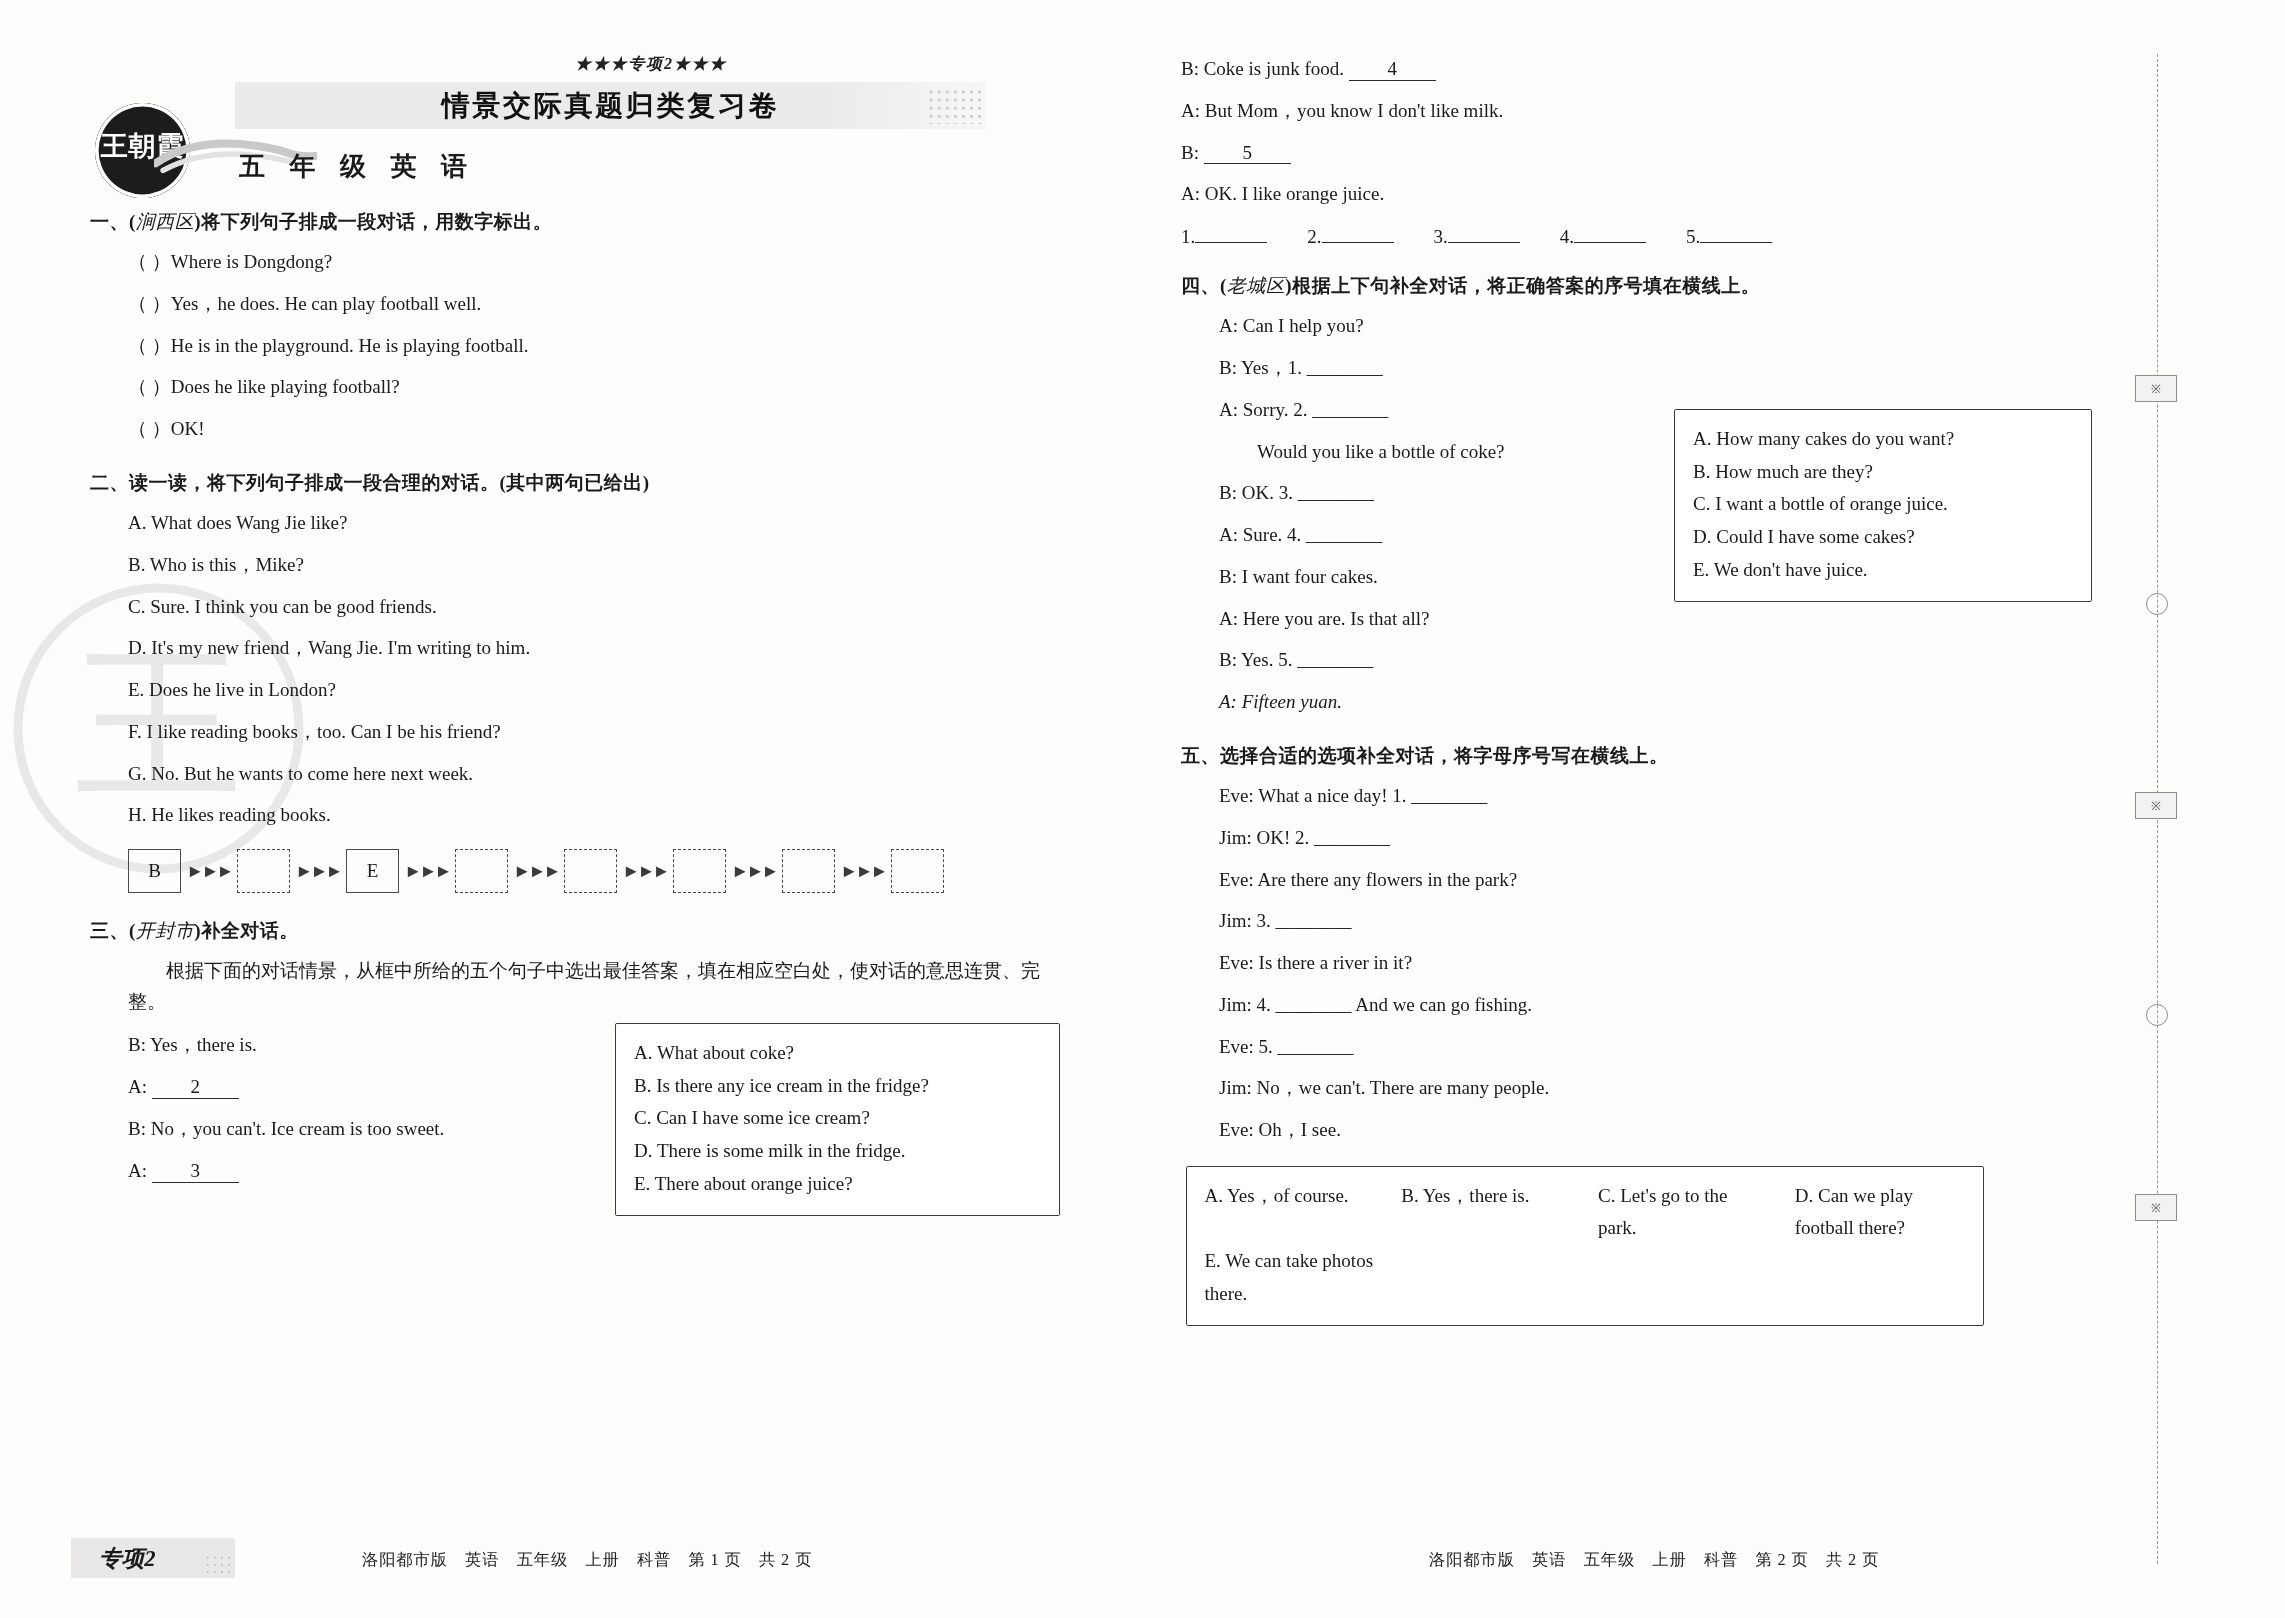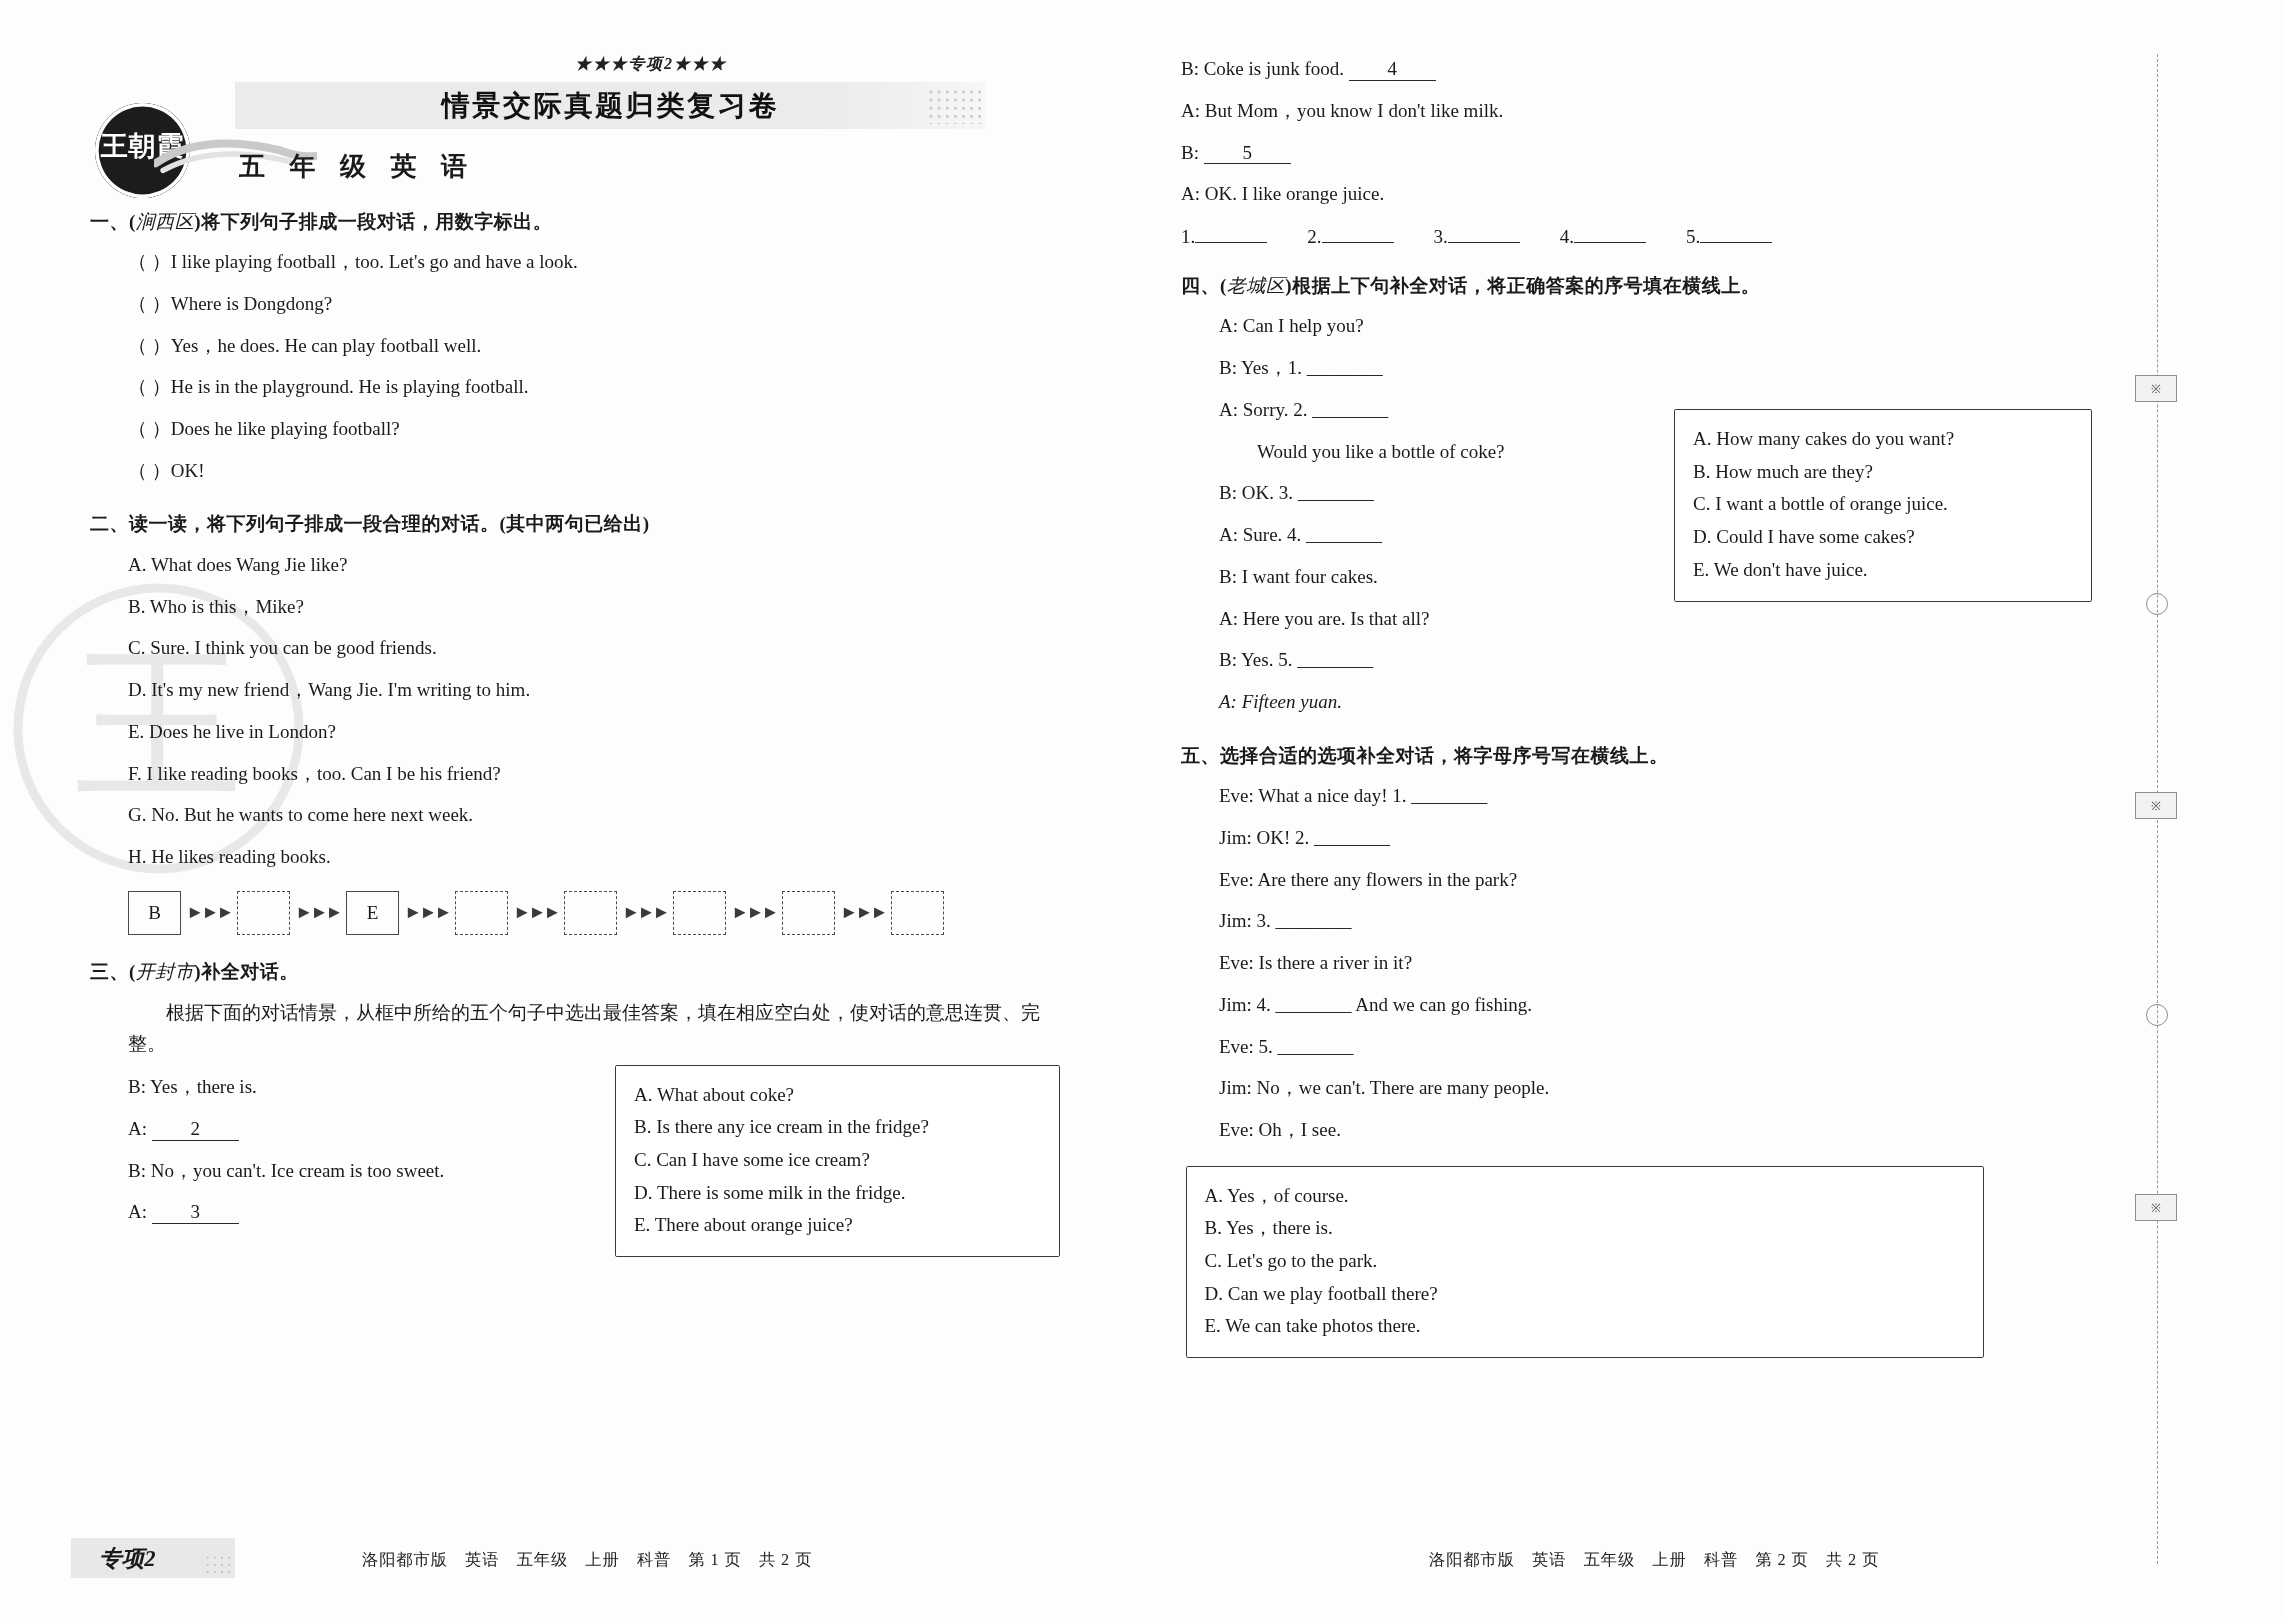--- a/index.html
+++ b/index.html
@@ -188,21 +188,21 @@
   .opt-box {
     border: 1.4px solid #3a3a3a;
     padding: 12.7px 18px 14.5px 18px;
     font-size: 19px;
     line-height: 1.72;
     background: #fff;
     border-radius: 1.8px;
   }
   .opt-box.two-col {
     display: grid;
-    grid-template-columns: 1fr;
+    grid-template-columns: 1fr 1fr 1fr 1fr;
     column-gap: 27px;
   }
 
   
   .chain {
     display: flex;
     align-items: center;
     margin-top: 18px;
     margin-left: 38px;
   }
@@ -285,21 +285,20 @@
     <div class="title-bar">
       <div class="t">情景交际真题归类复习卷</div>
       <div class="dots"></div>
     </div>
 
     <div class="subject">五 年 级 英 语</div>
 
     <div class="sec">
       <span>一、(</span><span class="region">涧西区</span><span>)将下列句子排成一段对话，用数字标出。</span>
     </div>
-    <div class="line indent">（    ）I like playing football，too. Let's go and have a look.</div>
     <div class="line indent">（    ）Where is Dongdong?</div>
     <div class="line indent">（    ）Yes，he does. He can play football well.</div>
     <div class="line indent">（    ）He is in the playground. He is playing football.</div>
     <div class="line indent">（    ）Does he like playing football?</div>
     <div class="line indent">（    ）OK!</div>
 
     <div class="sec">二、读一读，将下列句子排成一段合理的对话。(其中两句已给出)</div>
     <div class="line indent">A. What does Wang Jie like?</div>
     <div class="line indent">B. Who is this，Mike?</div>
     <div class="line indent">C. Sure. I think you can be good friends.</div>

